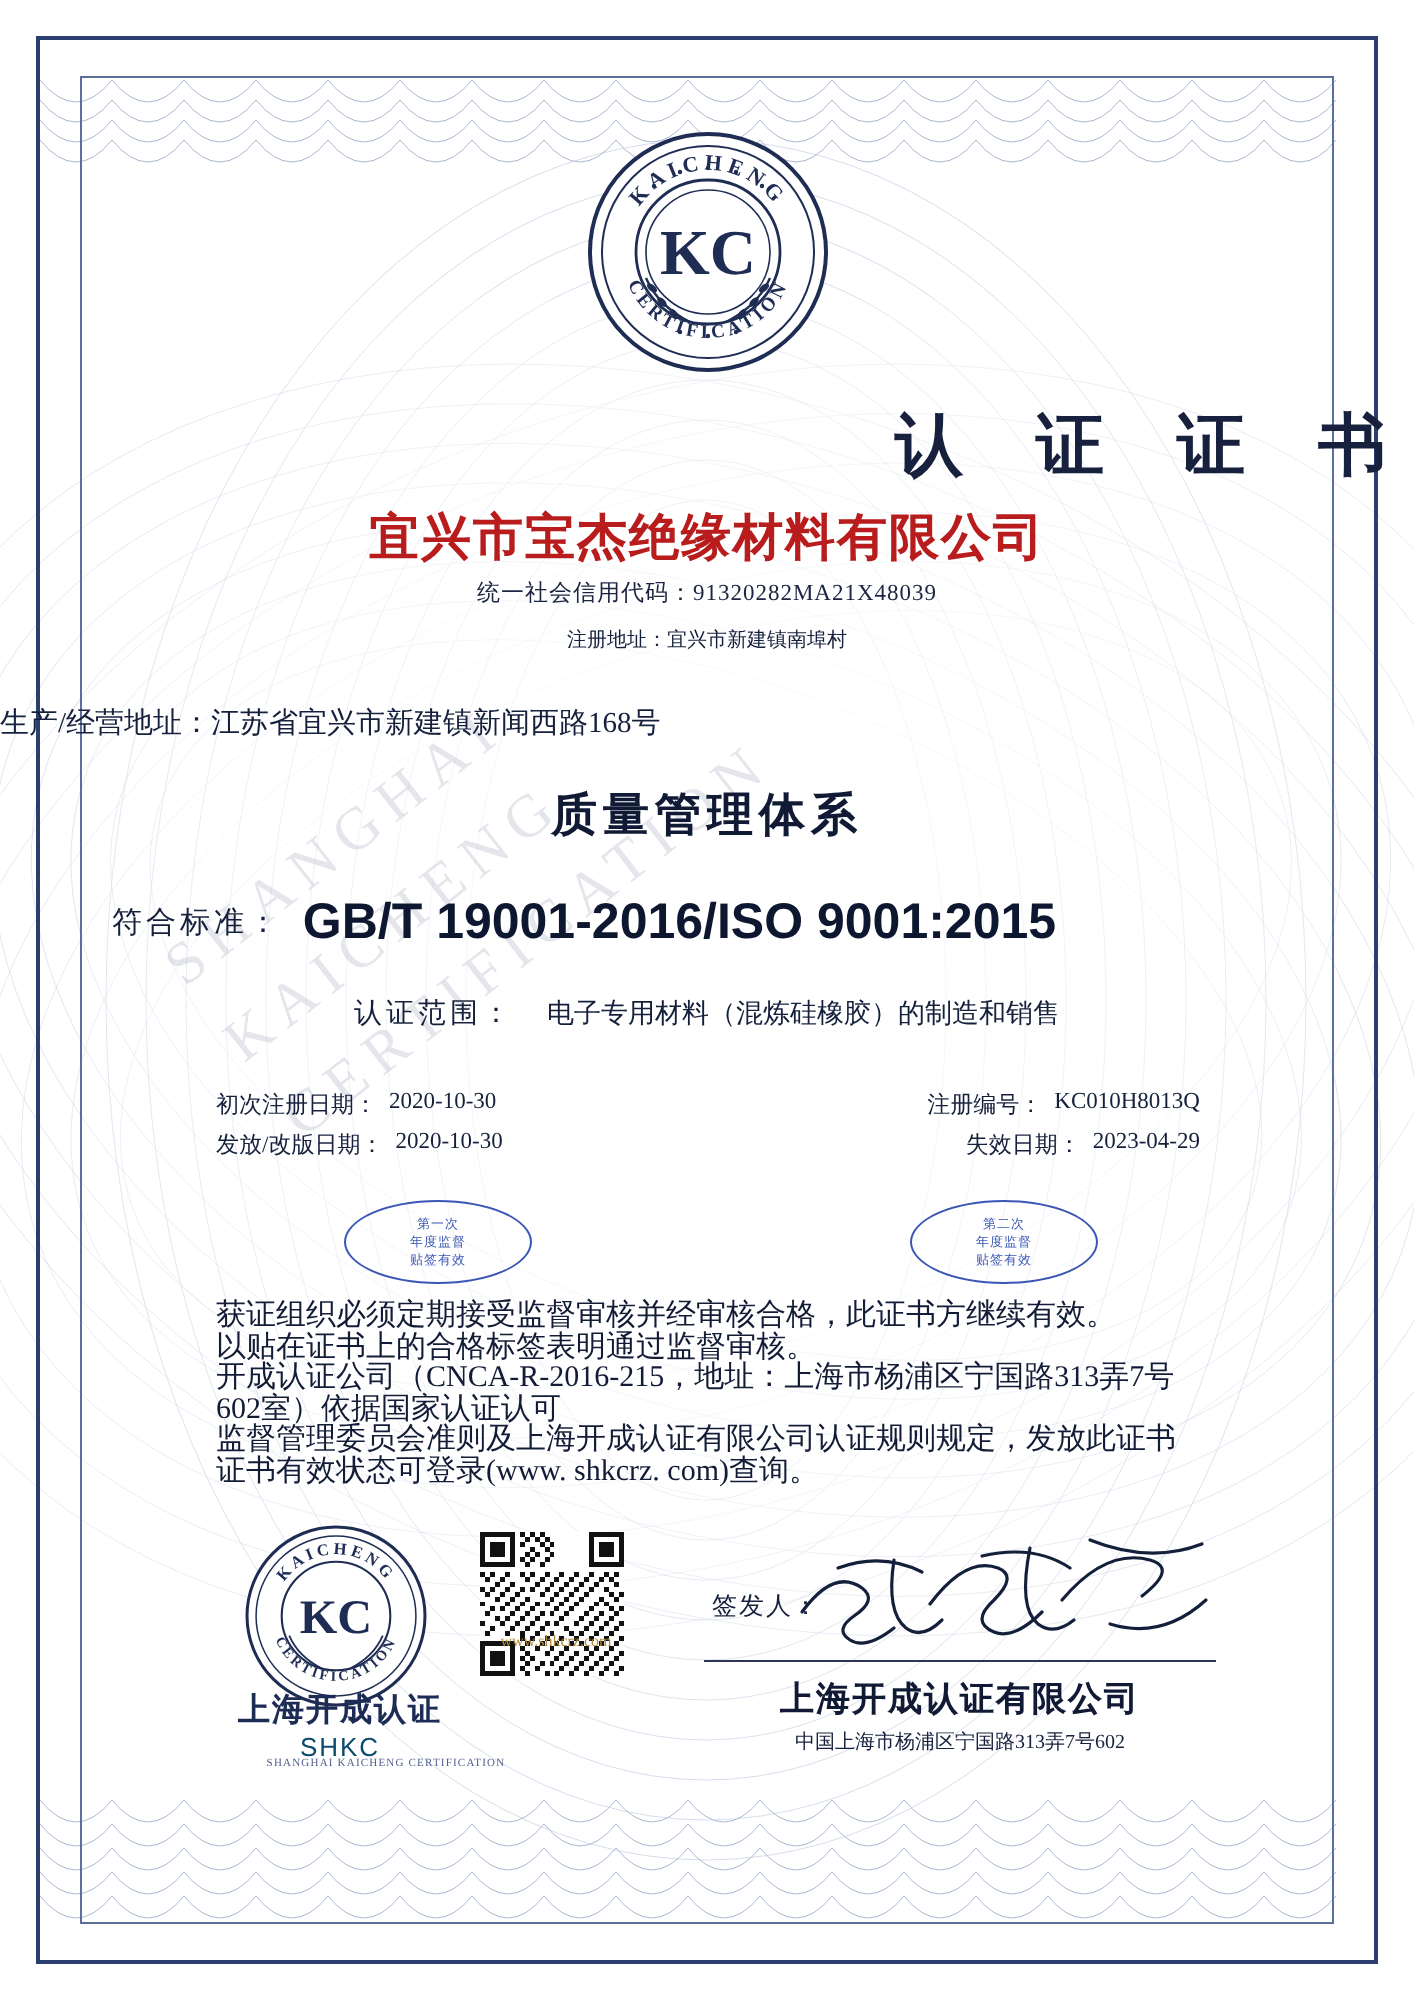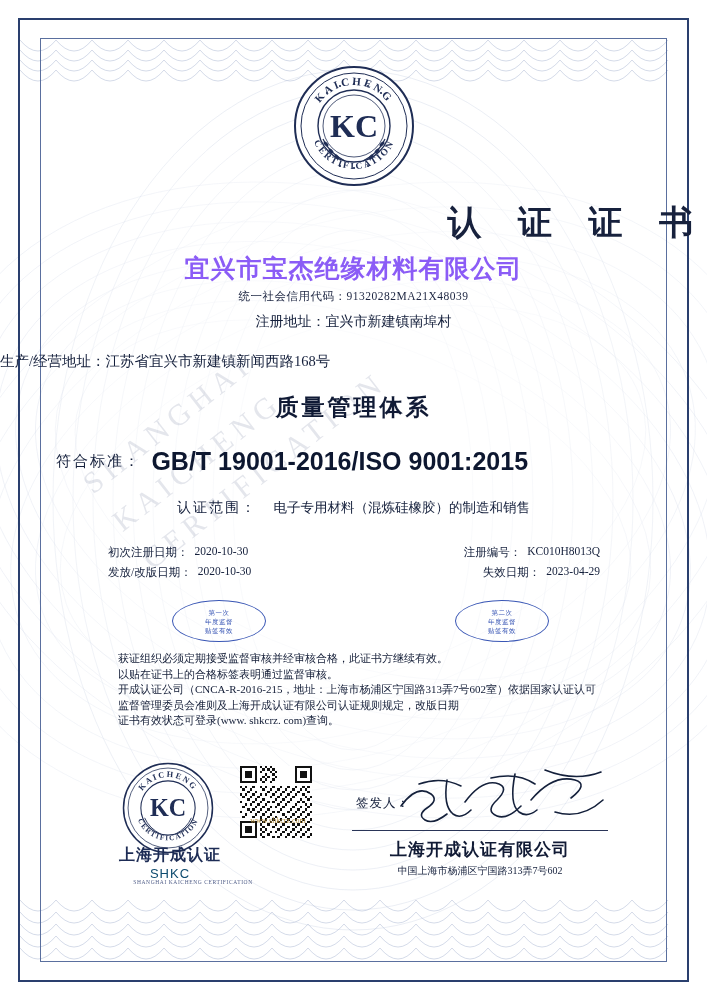--- a/index.html
+++ b/index.html
@@ -98,41 +98,41 @@
   .company {
     position: absolute;
     top: 252px;
     left: 0;
     width: 707px;
     text-align: center;
     font-family: "Liberation Serif", serif;
     font-weight: bold;
     font-size: 25px;
     letter-spacing: 1px;
-    color: #8b5cf6;
+    color: #b91c1c;
   }
   .credit-code {
     position: absolute;
     top: 289px;
     left: 0;
     width: 707px;
     text-align: center;
     font-family: "Liberation Serif", serif;
     font-size: 11.5px;
     color: #1b2440;
     letter-spacing: 0.5px;
   }
   .addr1 {
     position: absolute;
     top: 313px;
     left: 0;
     width: 707px;
     text-align: center;
     font-family: Liberation Serif, serif;
-    font-size: 14px;
+    font-size: 10px;
     color: #15203c;
   }
   .addr2 {
     position: absolute;
     top: 352px;
     left: 0;
     width: 707px;
     text-align: left;
     font-family: "Liberation Serif", serif;
     font-size: 14.5px;
@@ -236,24 +236,23 @@
   #oval1 { left: 172px; top: 600px; }
   #oval2 { left: 455px; top: 600px; }
 
   
   .notes {
     position: absolute;
     top: 651px;
     left: 108px;
     width: 500px;
     font-family: "Liberation Serif", serif;
-    font-size: 11px;
+    font-size: 15px;
     line-height: 15.5px;
     color: #121c36;
-    margin-left: 10px;
   }
 
   
   .qr {
     position: absolute;
     left: 240px;
     top: 766px;
     width: 72px;
     height: 72px;
     background: #ffffff;
@@ -517,21 +516,21 @@
   <div class="oval" id="oval2">
     <span>第二次</span>
     <span>年度监督</span>
     <span>贴签有效</span>
   </div>
 
   <div class="notes">
     <div>获证组织必须定期接受监督审核并经审核合格，此证书方继续有效。</div>
     <div>以贴在证书上的合格标签表明通过监督审核。</div>
     <div>开成认证公司（CNCA-R-2016-215，地址：上海市杨浦区宁国路313弄7号602室）依据国家认证认可</div>
-    <div>监督管理委员会准则及上海开成认证有限公司认证规则规定，改版日期</div>
+    <div>监督管理委员会准则及上海开成认证有限公司认证规则规定，发放此证书</div>
     <div>证书有效状态可登录(www. shkcrz. com)查询。</div>
   </div>
 
   <svg class="seal-small" viewBox="0 0 122 122">
     <circle cx="61" cy="61" r="59" fill="#ffffff" stroke="#1f2d55" stroke-width="2"></circle>
     <circle cx="61" cy="61" r="53" fill="none" stroke="#1f2d55" stroke-width="1"></circle>
     <circle cx="61" cy="61" r="36" fill="none" stroke="#1f2d55" stroke-width="1.4"></circle>
     <path id="arcTop2" d="M 20 61 A 41 41 0 0 1 102 61" fill="none"></path>
     <path id="arcBot2" d="M 18 61 A 43 43 0 0 0 104 61" fill="none"></path>
     <text font-family="Liberation Serif, serif" font-size="11" font-weight="bold" letter-spacing="2.5" fill="#1f2d55">

